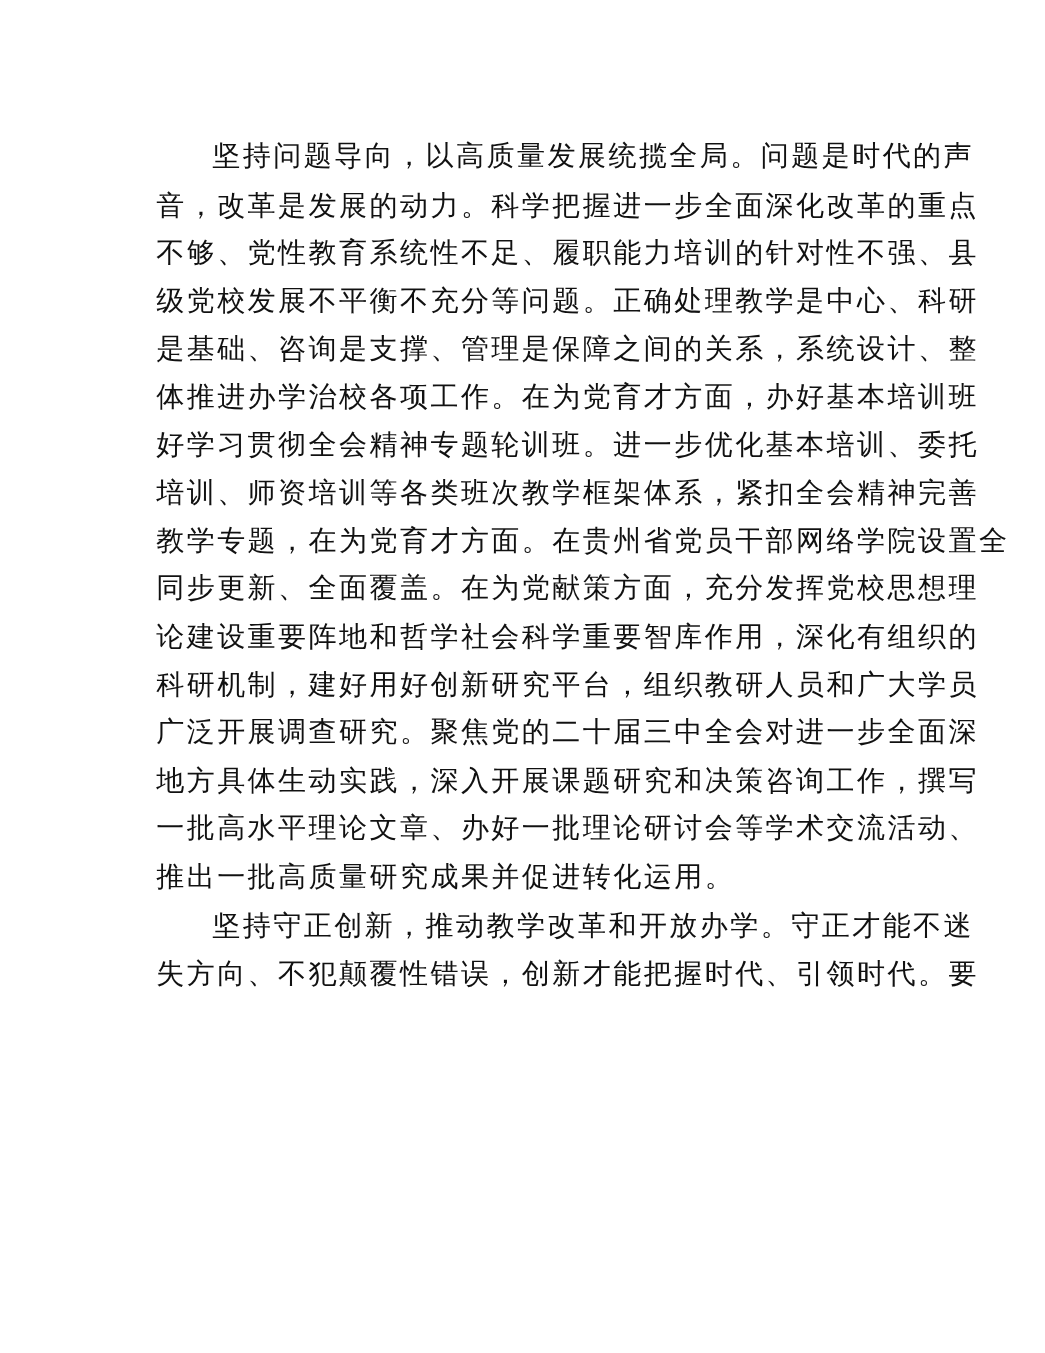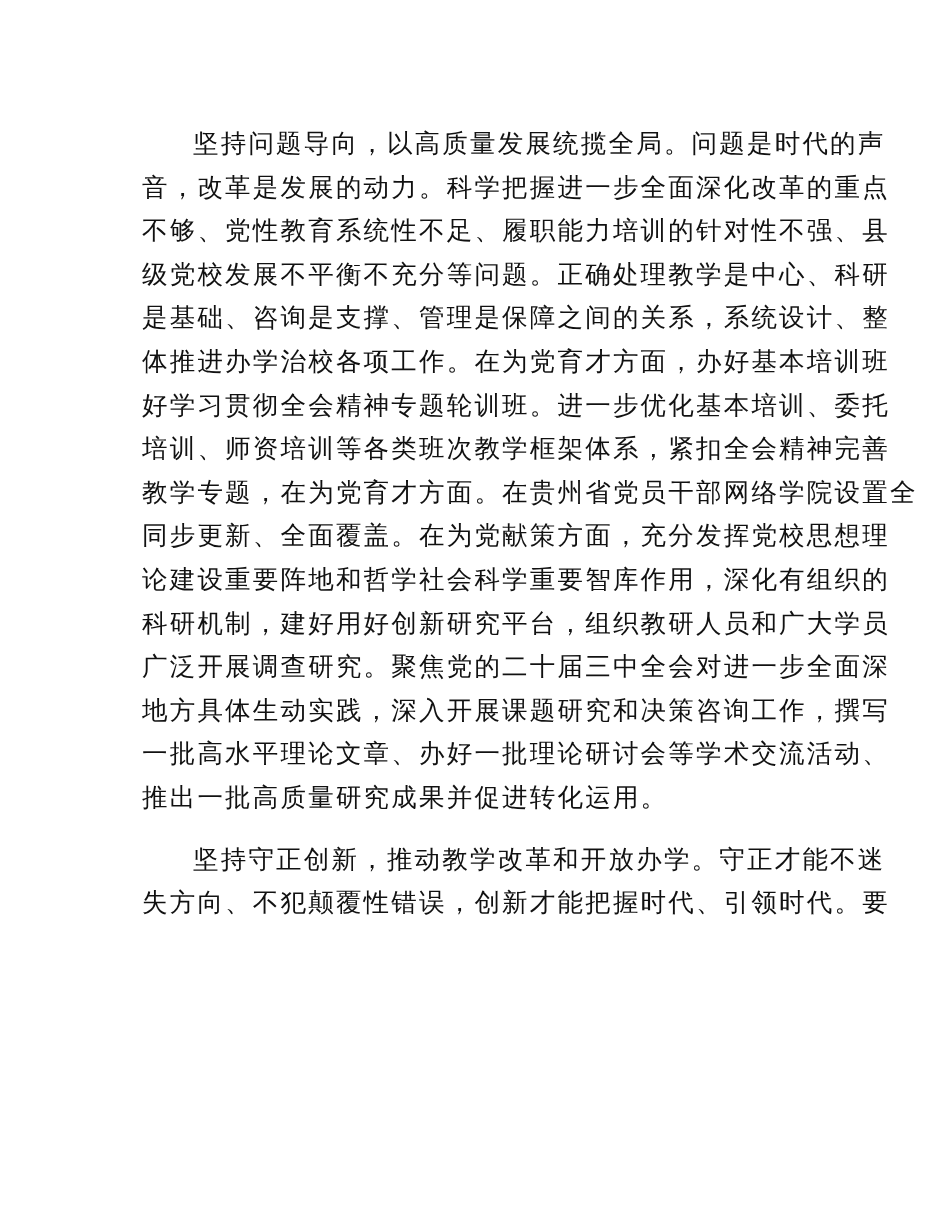--- a/index.html
+++ b/index.html
@@ -28,23 +28,24 @@
   .line {
     display: block;
     height: 43.6px;
     line-height: 43.6px;
     font-size: 25.5px;
     white-space: nowrap;
     letter-spacing: 2.2px;
   }
   .indent {
     padding-left: 51px;
+    font-family: Liberation Mono, monospace;
   }
   .para + .para {
-    margin-top: 18px;
+    margin-top: 2px;
   }
 </style>
 </head>
 <body>
 
 <div class="page">
   <div class="para">
     <span class="line indent">坚持问题导向，以高质量发展统揽全局。问题是时代的声</span>
     <span class="line">音，改革是发展的动力。科学把握进一步全面深化改革的重点</span>
     <span class="line">不够、党性教育系统性不足、履职能力培训的针对性不强、县</span>

